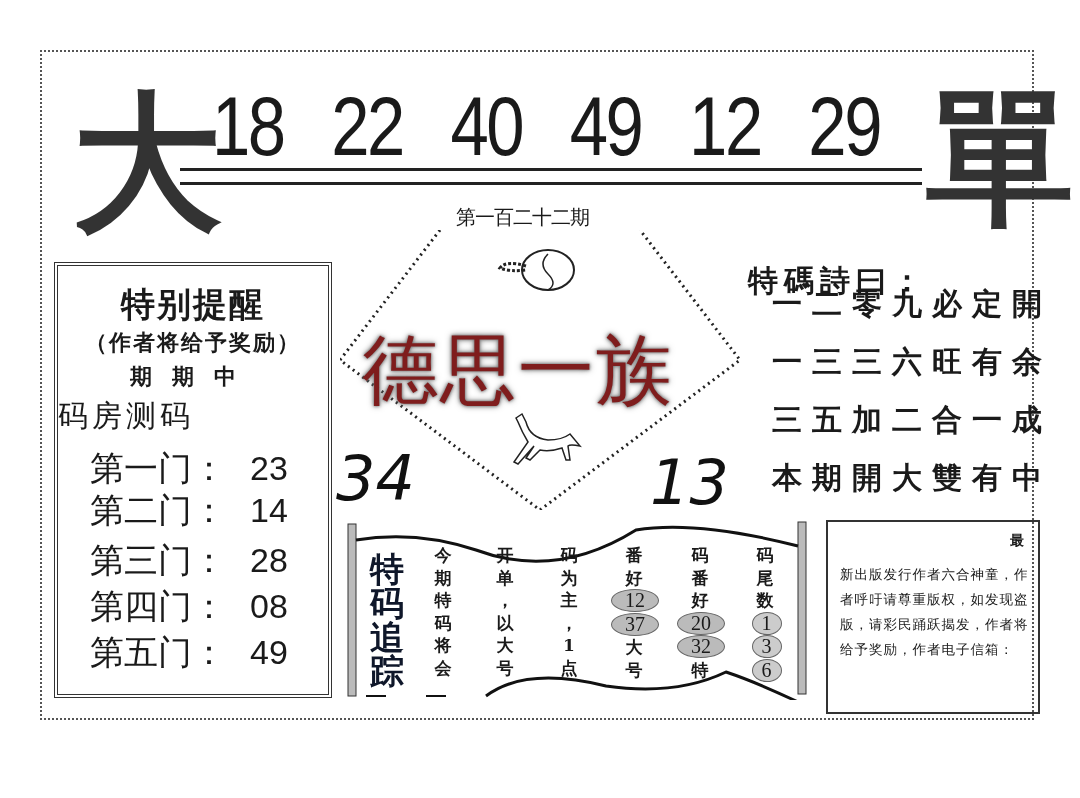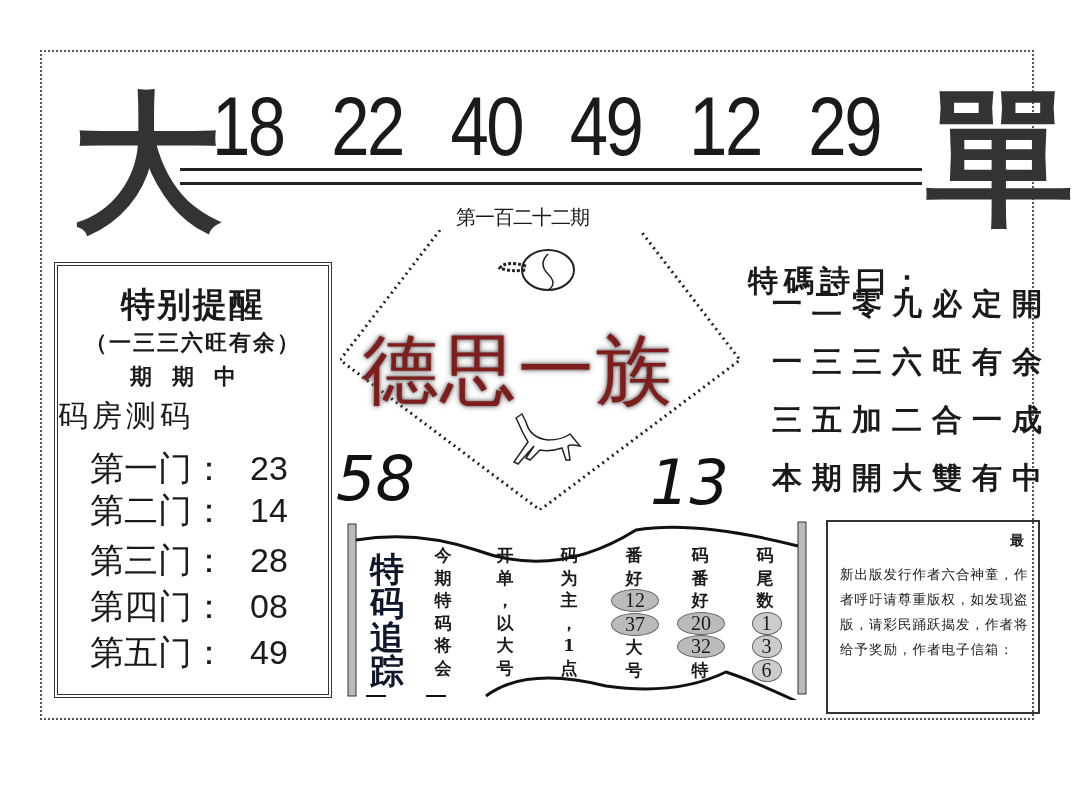--- a/index.html
+++ b/index.html
@@ -39,21 +39,21 @@
 <div class="abs big-char" style="left:72px;top:88px;">大</div>
 <div class="abs big-char" style="left:926px;top:84px;font-size:148px;">單</div>
 <div class="abs numbers">
   <span>18</span><span>22</span><span>40</span><span>49</span><span>12</span><span>29</span>
 </div>
 <div class="abs rule" style="left:180px;top:168px;width:742px;"></div>
 <div class="abs rule" style="left:180px;top:182px;width:742px;"></div>
 
 <div class="abs left-box">
   <div class="abs left-title">特别提醒</div>
-  <div class="abs left-sub">（一三三六旺有余）</div>
+  <div class="abs left-sub">（作者将给予奖励）</div>
   <div class="abs left-sub2">期期中</div>
   <div class="abs left-sub3">码房测码</div>
   <div class="abs door" style="top:180px;"><span>第一门：</span><span class="num">23</span></div>
   <div class="abs door" style="top:222px;text-align:center;"><span>第二门：</span><span class="num">14</span></div>
   <div class="abs door" style="top:272px;"><span>第三门：</span><span class="num">28</span></div>
   <div class="abs door" style="top:318px;"><span>第四门：</span><span class="num">08</span></div>
   <div class="abs door" style="top:364px;"><span>第五门：</span><span class="num">49</span></div>
 </div>
 
 <div class="abs issue">第一百二十二期</div>
@@ -62,21 +62,21 @@
 </svg>
 <svg class="abs" style="left:496px;top:246px;" width="80" height="50" viewBox="0 0 80 50">
   <ellipse cx="52" cy="24" rx="26" ry="20" fill="none" stroke="#222" stroke-width="2"></ellipse>
   <path d="M52 8 q-10 10 0 20 q10 10 0 16" fill="none" stroke="#222" stroke-width="1.5"></path>
   <path d="M30 20 q-20 -6 -26 2 q10 4 26 2" fill="none" stroke="#222" stroke-width="3" stroke-dasharray="3,2"></path>
 </svg>
 <div class="abs banner">德思一族</div>
 <svg class="abs" style="left:500px;top:412px;" width="82" height="62" viewBox="0 0 82 62">
   <path d="M16 6 l6 -4 l4 8 q4 16 22 18 q14 0 22 -6 l10 12 q-10 -2 -12 0 l2 14 l-4 0 l-4 -12 q-12 4 -22 2 l-10 10 l-4 -2 l8 -12 l-16 18 l-4 -2 l14 -20 q-6 -10 -10 -20 z" fill="#fff" stroke="#222" stroke-width="1.5"></path>
 </svg>
-<div class="abs hand" style="left:336px;top:442px;">58</div>
+<div class="abs hand" style="left:336px;top:442px;">34</div>
 <div class="abs hand" style="left:650px;top:446px;">13</div>
 
 <div class="abs poem-title">特碼詩曰：</div>
 <div class="abs poem-line" style="top:284px;">一二零九必定開</div>
 <div class="abs poem-line" style="top:342px;">一三三六旺有余</div>
 <div class="abs poem-line" style="top:400px;">三五加二合一成</div>
 <div class="abs poem-line" style="top:458px;">本期開大雙有中</div>
 
 <svg class="abs scroll" viewBox="0 0 462 180">
   <rect x="2" y="4" width="8" height="172" fill="#bbb" stroke="#333"></rect>

